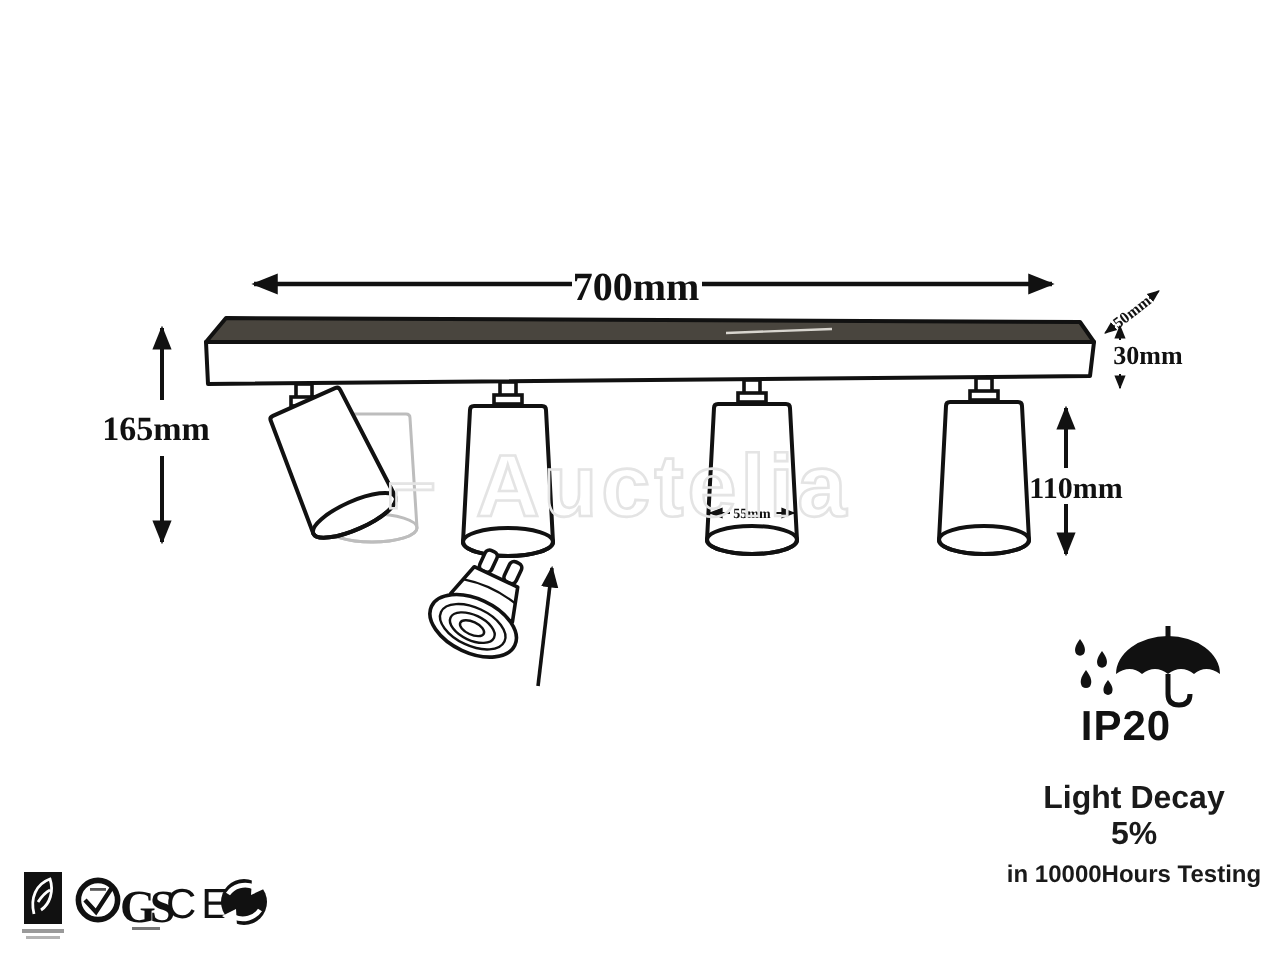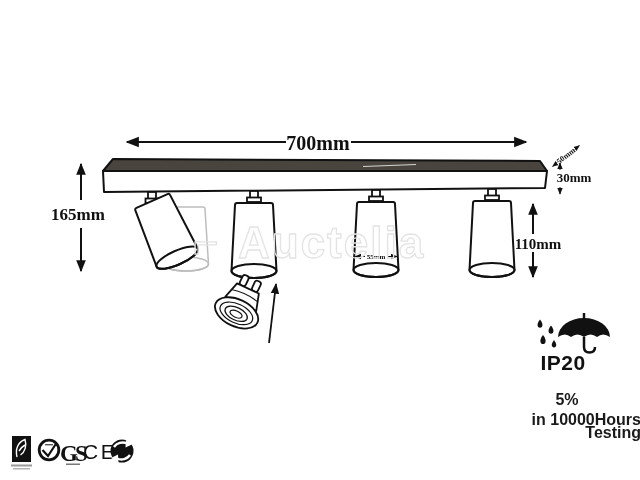--- a/index.html
+++ b/index.html
@@ -9,21 +9,21 @@
   }
   #stage{position:absolute;inset:0;}
   svg{position:absolute;left:0;top:0;}
   .dim-text{font-family:"Liberation Serif",serif;font-weight:bold;fill:#111;}
   .wm-text{font-family:"Liberation Sans",sans-serif;font-weight:bold;
            fill:none;stroke:#e4e4e4;stroke-width:1.3px;letter-spacing:2px;}
   #decay{
     position:absolute;left:493px;top:391px;width:148px;text-align:center;
     font-weight:bold;font-size:16px;line-height:18px;color:#1a1a1a;
   }
-  #decay .foot{font-size:16px;margin-top:4px;line-height:13px;text-align:right;}
+  #decay .foot{font-size:12px;margin-top:4px;line-height:13px;}
 </style>
 </head>
 <body>
 
 <div id="stage">
 
 <svg width="640" height="480" viewBox="0 0 640 480">
   <defs>
     <marker id="ah" viewBox="0 0 10 10" refX="9" refY="5" markerWidth="6" markerHeight="6" orient="auto-start-reverse">
           <path d="M0,1 L10,5 L0,9 Z" fill="#111"></path>
@@ -173,17 +173,18 @@
     </g>
   </g>
 
   <g>
     <text class="wm-text" x="193" y="258" font-size="44">⌐</text>
     <text class="wm-text" x="238" y="258" font-size="44">Auctelia</text>
   </g>
 </svg>
 
 <div id="decay">
+  <div>Light Decay</div>
   <div>5%</div>
   <div class="foot">in 10000Hours Testing</div>
 </div>
 
 </div>
 
 </body></html>

